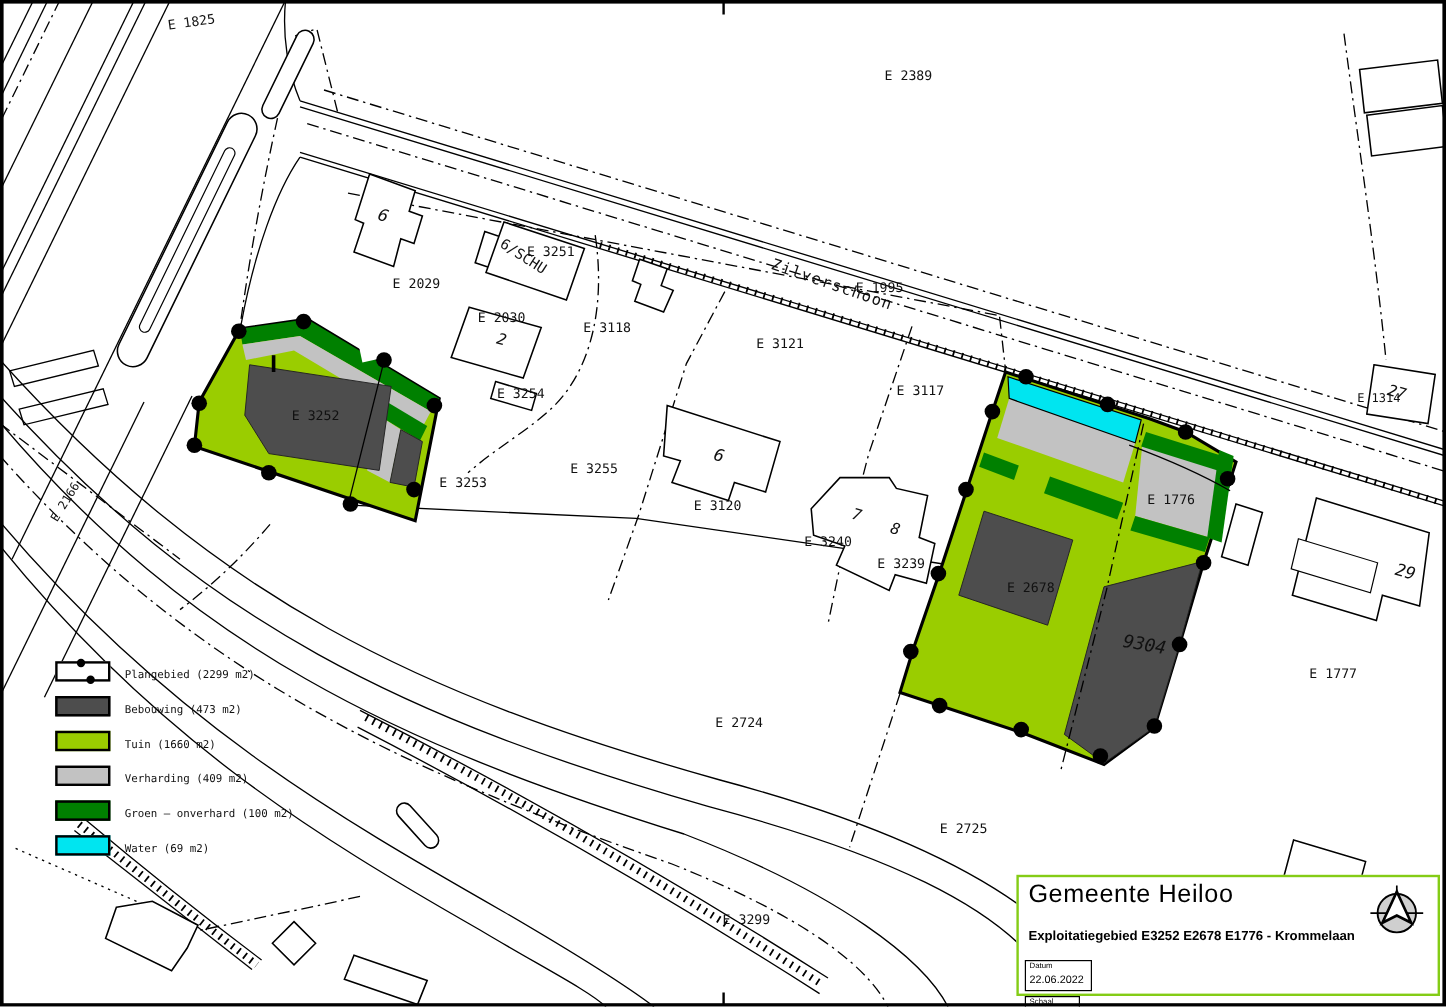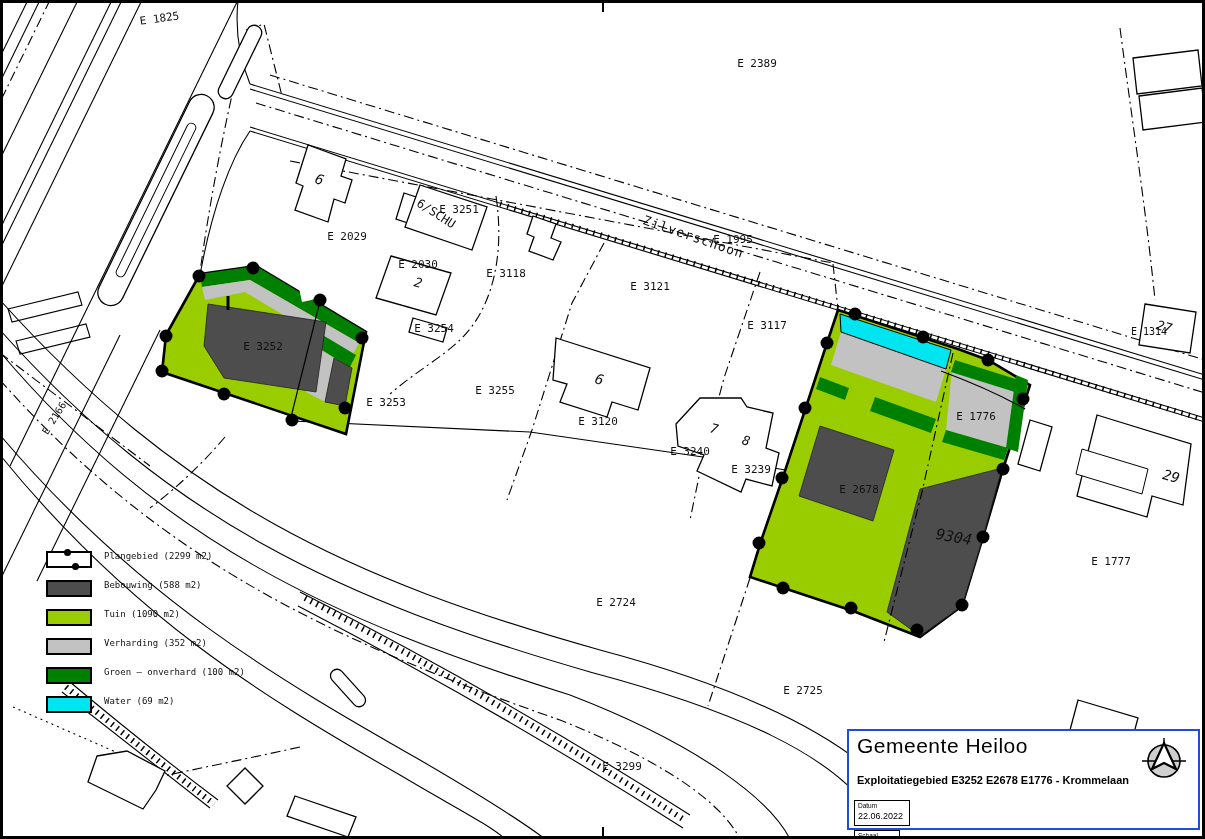--- a/index.html
+++ b/index.html
@@ -4,29 +4,29 @@
 <style>
   html,body{margin:0;padding:0;background:#fff;}
   #page{position:relative;width:1205px;height:839px;background:#fff;overflow:hidden;
         font-family:"DejaVu Sans Mono", monospace;}
   #frame{position:absolute;inset:0;border:3px solid #000;box-sizing:border-box;pointer-events:none;}
   svg text{fill:#111;}
   .mlabel{font-family:"DejaVu Sans Mono",monospace;text-anchor:middle;}
   .mlabel.it{font-style:italic;}
   
   .legend{position:absolute;left:46px;top:551px;}
-  .lg-row{display:flex;align-items:flex-start;height:17px;margin-bottom:12px;}
+  .lg-row{display:flex;align-items:flex-end;height:17px;margin-bottom:12px;}
   .lg-sw{position:relative;width:46px;height:17px;border:2px solid #000;box-sizing:border-box;flex:0 0 auto;}
   .lg-dot{position:absolute;width:7px;height:7px;border-radius:50%;background:#000;}
   .lg-dot.d1{left:38%;top:-4px;}
   .lg-dot.d2{left:58%;bottom:-4px;}
   .lg-label{margin-left:12px;font-size:9px;white-space:nowrap;color:#111;}
   
   .titleblock{position:absolute;left:847px;top:729px;width:353px;height:101px;background:#fff;
-      border:2px solid #1d4ed8;box-sizing:border-box;font-family:"Liberation Sans",sans-serif;}
+      border:2px solid #84cc16;box-sizing:border-box;font-family:"Liberation Sans",sans-serif;}
   .tb-head{position:relative;padding:3px 8px 0 8px;height:62px;}
   .tb-t1{font-size:21px;letter-spacing:.5px;color:#000;}
   .tb-t2{font-size:15px;margin-top:1px;color:#000;}
   .tb-t3{font-size:11px;font-weight:700;margin-top:16px;color:#000;}
   .north{position:absolute;right:8px;top:4px;}
   .tb-fields{display:flex;gap:4px;padding:4px 5px 0 5px;flex-direction:column;}
   .tb-cell{border:1px solid #000;height:26px;box-sizing:border-box;padding:1px 3px;overflow:hidden;}
   .tb-cell:nth-child(1){width:56px;}
   .tb-cell:nth-child(2){width:46px;}
   .tb-cell:nth-child(3){width:120px;}
@@ -240,29 +240,29 @@
   <div id="legend-items">
         <div class="lg-row">
           <span class="lg-sw" style="background: rgb(255, 255, 255);">
             <span class="lg-dot d1"></span>
             <span class="lg-dot d2"></span>
           </span>
           <span class="lg-label">Plangebied (2299 m2)</span>
         </div>
         <div class="lg-row">
           <span class="lg-sw" style="background: rgb(77, 77, 77);"></span>
-          <span class="lg-label">Bebouwing (588 m2)</span>
+          <span class="lg-label">Bebouwing (473 m2)</span>
         </div>
         <div class="lg-row">
           <span class="lg-sw" style="background: rgb(154, 205, 0);"></span>
-          <span class="lg-label">Tuin (1090 m2)</span>
+          <span class="lg-label">Tuin (1660 m2)</span>
         </div>
         <div class="lg-row">
           <span class="lg-sw" style="background: rgb(194, 194, 194);"></span>
-          <span class="lg-label">Verharding (352 m2)</span>
+          <span class="lg-label">Verharding (409 m2)</span>
         </div>
         <div class="lg-row">
           <span class="lg-sw" style="background: rgb(0, 128, 0);"></span>
           <span class="lg-label">Groen – onverhard (100 m2)</span>
         </div>
         <div class="lg-row">
           <span class="lg-sw" style="background: rgb(0, 229, 240);"></span>
           <span class="lg-label">Water (69 m2)</span>
         </div>
       </div>

